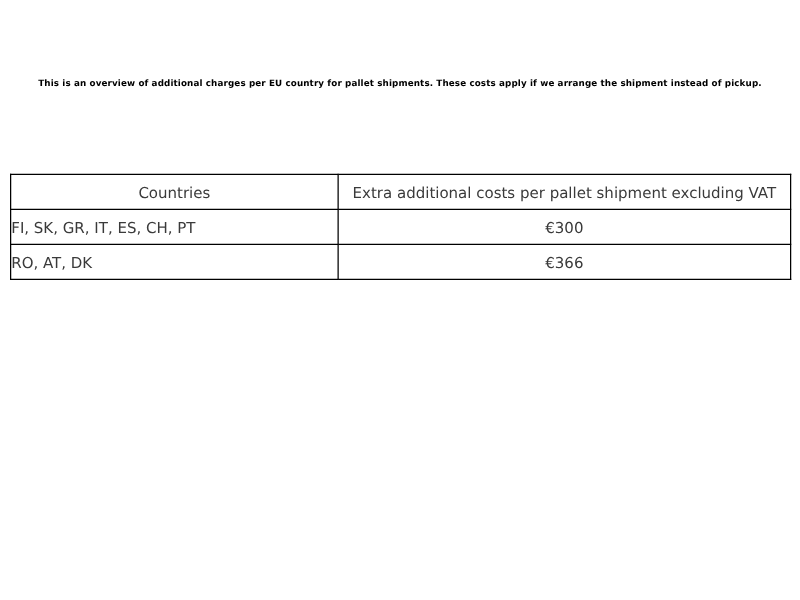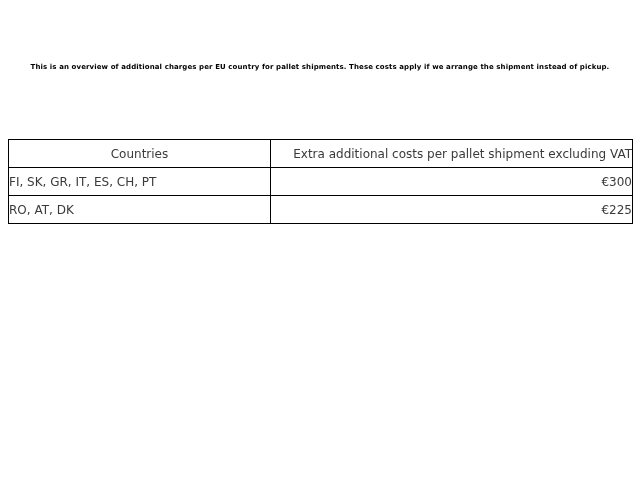--- a/index.html
+++ b/index.html
@@ -42,23 +42,23 @@
   .charges-table td {
     border: 1px solid #000000;
     height: 27px;
     padding: 0;
     font-weight: normal;
     vertical-align: middle;
     white-space: nowrap;
     overflow: hidden;
   }
   .th-countries { text-align: center; }
-  .th-costs     { text-align: right; padding-left: 9px; }
+  .th-costs     { text-align: center; padding-left: 9px; }
   .td-countries { text-align: left; padding-left: 23px; margin-top: 28px; }
-  .td-cost      { text-align: right; padding-left: 31px; }
+  .td-cost      { text-align: center; padding-left: 31px; }
 </style>
 </head>
 <body>
 
 <p class="intro">This is an overview of additional charges per EU country for pallet shipments. These costs apply if we arrange the shipment instead of pickup.</p>
 
 <table class="charges-table">
   <colgroup>
     <col class="col-countries">
     <col class="col-costs">
@@ -69,16 +69,16 @@
       <th class="th-costs">Extra additional costs per pallet shipment excluding VAT</th>
     </tr>
   </thead>
   <tbody>
     <tr>
       <td class="td-countries">FI, SK, GR, IT, ES, CH, PT</td>
       <td class="td-cost">€300</td>
     </tr>
     <tr>
       <td class="td-countries">RO, AT, DK</td>
-      <td class="td-cost">€225</td>
+      <td class="td-cost">€366</td>
     </tr>
   </tbody>
 </table>
 
 </body></html>

